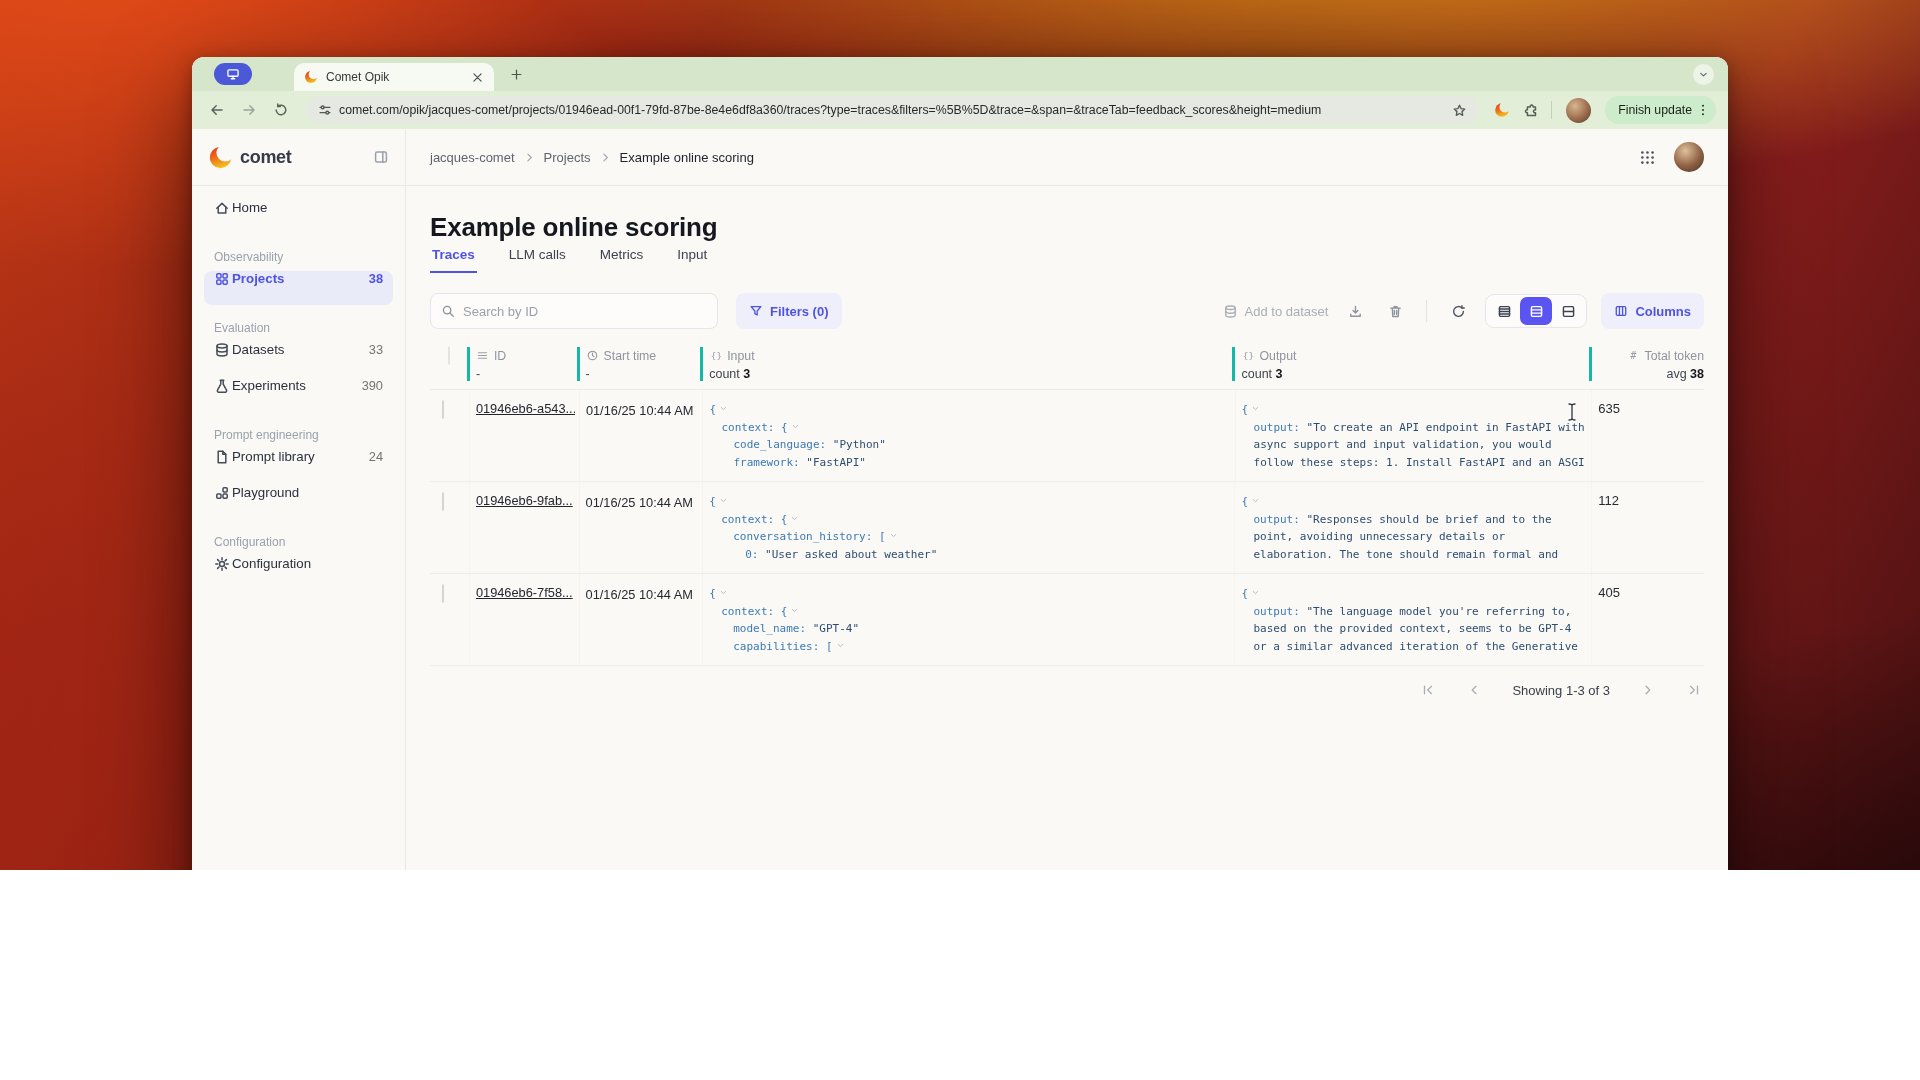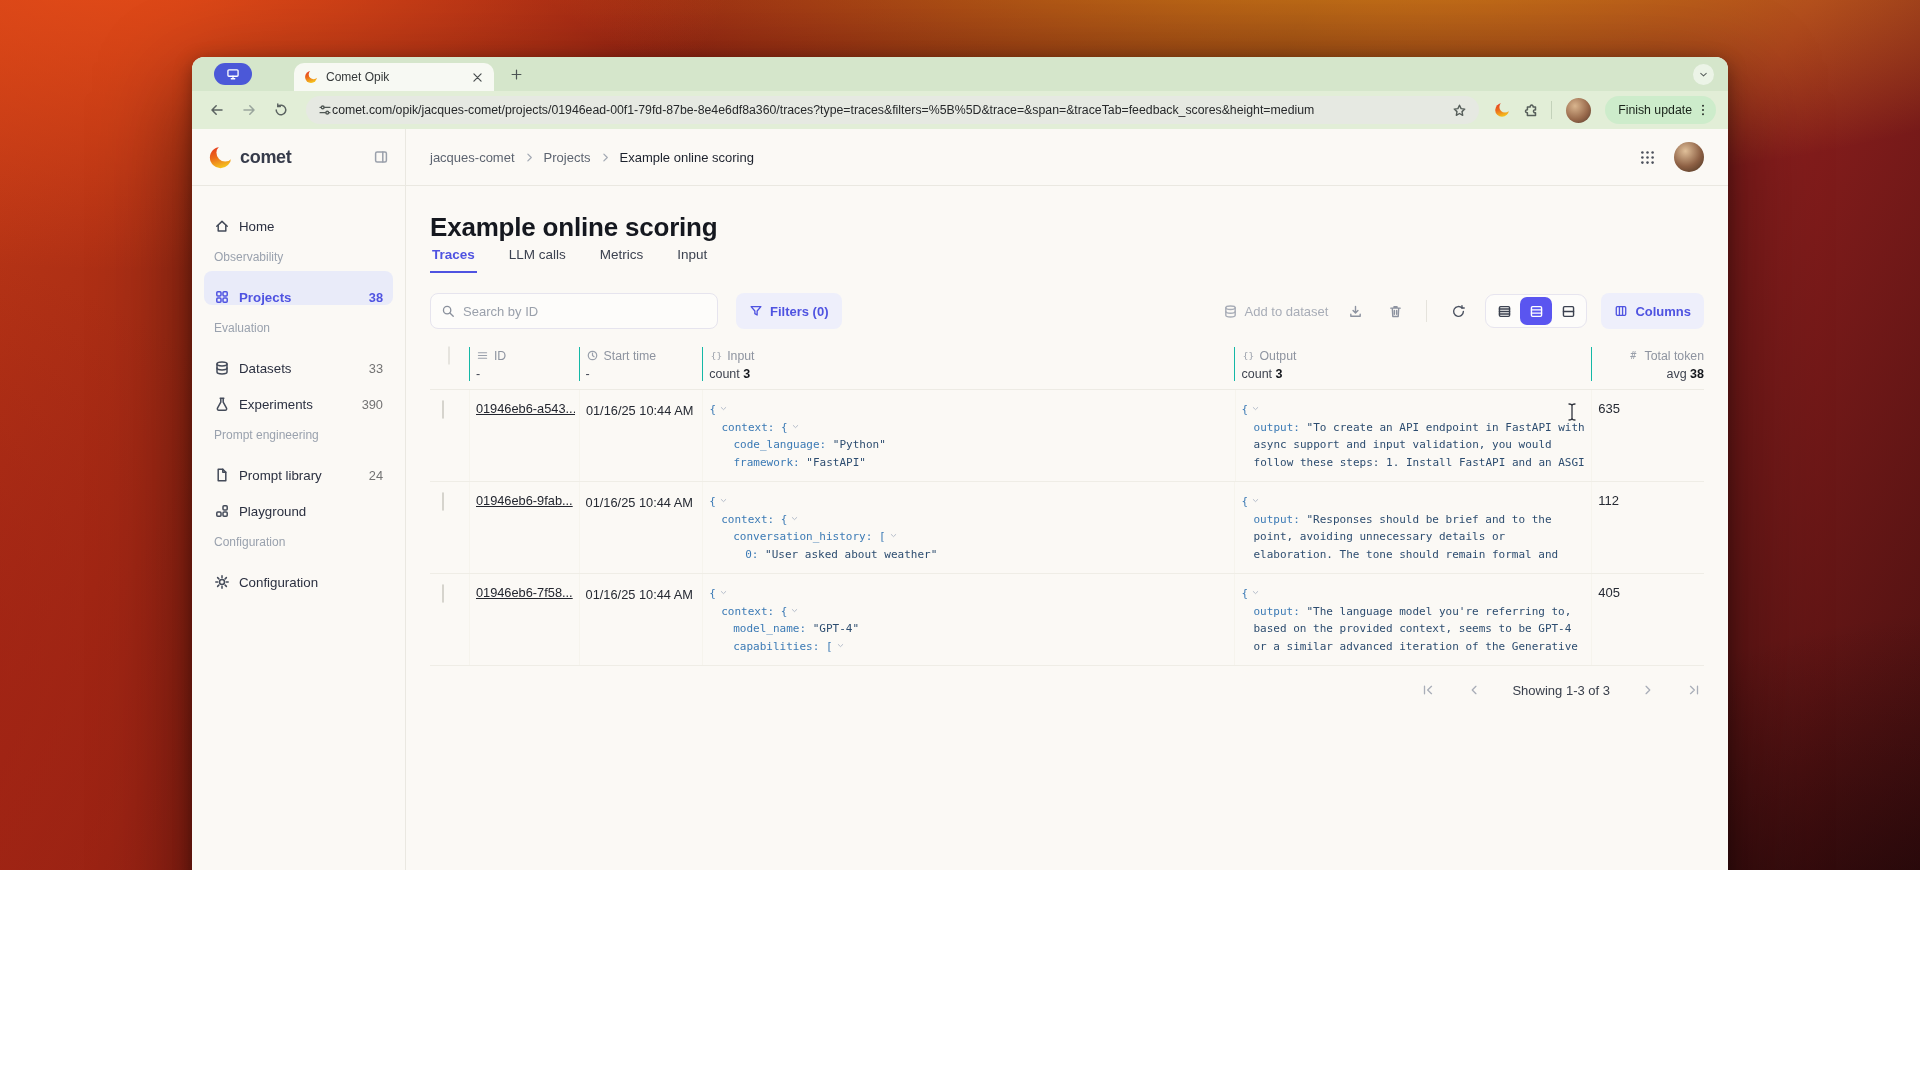--- a/index.html
+++ b/index.html
@@ -30,42 +30,42 @@
   .tab-close { width:13px; height:13px; color:#4c5152; cursor:default; }
   .newtab { width:24px; height:24px; margin:0 0 5px 10px; color:#4c5454; display:flex; align-items:center; justify-content:center; }
   .newtab .icon { width:13px; height:13px; }
   .tab-overflow { position:absolute; right:14px; top:7px; width:21px; height:21px; border-radius:50%; background:rgba(255,255,255,.55); color:#59605d; display:flex; align-items:center; justify-content:center; }
   .tab-overflow .icon{ width:11px; height:11px; }
 
   .urlrow { height:38px; background:#e2eed7; display:flex; align-items:center; padding:0 12px; gap:6px; }
   .navbtn { width:26px; height:26px; color:#5b6361; display:flex; align-items:center; justify-content:center; }
   .navbtn .icon { width:16px; height:16px; }
   .navbtn.dim { color:#9aa59d; }
-  .urlpill { flex:1; height:28px; margin:0 6px; border-radius:14px; background:#e6e9e2; display:flex; align-items:center; padding:0 12px; gap:0; min-width:0; }
+  .urlpill { flex:1; height:28px; margin:0 6px; border-radius:14px; background:#e6e9e2; display:flex; align-items:center; padding:0 12px; gap:7px; min-width:0; }
   .urlpill .site-icon { width:14px; height:14px; color:#505854; }
   .urltext { font-size:12.3px; color:#27292b; white-space:nowrap; overflow:hidden; flex:1; }
   .urlpill .star { width:15px; height:15px; color:#565e5a; }
   .ext-icon { width:22px; height:22px; display:flex; align-items:center; justify-content:center; color:#575f5b; }
   .chrome-avatar { width:25px; height:25px; border-radius:50%; margin-left:4px;
     background:radial-gradient(circle at 36% 32%, #d9b58e, #97684a 58%, #543a2c); }
   .finish-pill { margin-left:8px; height:28px; border-radius:14px; background:#cdeccb; display:flex; align-items:center; padding:0 6px 0 13px; gap:4px; }
   .finish-pill span { font-size:12.3px; color:#19231a; }
   .finish-pill .icon { width:14px; height:14px; color:#313a32; }
   .chrome-sep { width:1px; height:18px; background:#c3d2ba; margin:0 4px; }
 
   
   .app { position:absolute; top:72px; left:0; right:0; bottom:0; display:flex; background:#fbf9f5; }
 
   .sidebar { width:214px; border-right:1px solid #eae8e1; display:flex; flex-direction:column; }
   .logo-row { height:57px; border-bottom:1px solid #eae8e1; display:flex; align-items:center; padding:0 16px; gap:7px; }
   .wordmark { font-size:18px; font-weight:700; color:#363b4a; letter-spacing:-.3px; flex:1; }
   .panel-btn { width:16px; height:16px; color:#9aa0ab; }
   .nav { padding:14px 12px 0; flex:1; display:flex; flex-direction:column; }
   .section-label { font-size:12px; color:#9aa2ae; padding:14px 10px 7px; }
-  .nav-item { height:34px; border-radius:8px; display:flex; align-items:flex-end; gap:9px; padding:0 10px; color:#2b3040; font-size:13.3px; margin-bottom:2px; cursor:default; }
+  .nav-item { height:34px; border-radius:8px; display:flex; align-items:flex-start; gap:2px; padding:0 10px; color:#2b3040; font-size:13.3px; margin-bottom:2px; cursor:default; }
   .nav-item .icon { width:16px; height:16px; color:#444b59; }
   .nav-item .count { margin-left:auto; font-size:12.8px; color:#737373; }
   .nav-item.active { background:#e9ebf9; color:#4f53e1; font-weight:700; }
   .nav-item.active .icon, .nav-item.active .count { color:#4f53e1; }
   .side-footer { border-top:1px solid #eae8e1; margin-top:auto; padding:12px 12px 8px; }
 
   .main { flex:1; min-width:0; display:flex; flex-direction:column; }
   .crumb-row { height:57px; border-bottom:1px solid #eae8e1; display:flex; align-items:center; padding:0 24px; gap:16px; }
   .crumb { font-size:13px; color:#5d6470; }
   .crumb.current { color:#1d222d; }
@@ -98,21 +98,21 @@
   .tb-sep { width:1px; height:22px; background:#e5e3dc; margin:0 4px; }
   .refresh-btn { color:#4b5260; }
   .toggle-group { display:flex; border:1px solid #e7e5ef; border-radius:9px; background:#fdfcfa; padding:2px; }
   .toggle { width:32px; height:28px; border-radius:7px; display:flex; align-items:center; justify-content:center; color:#3c4250; background:none; border:none; }
   .toggle .icon { width:15px; height:15px; }
   .toggle.active { background:#5a55f0; color:#ffffff; }
 
   
   .table { margin-top:18px; }
   .thead { display:flex; border-bottom:1px solid #edebe4; padding-bottom:8px; }
-  .th { padding-left:6px; border-right:1px solid #14b8a6; }
+  .th { padding-left:6px; border-right:3px solid #14b8a6; }
   .th:last-child { border-right:none; }
   .th-top { display:flex; align-items:center; gap:5px; font-size:12.3px; color:#8e94a0; font-weight:400; height:17px; }
   .th-top .icon { width:13px; height:13px; color:#9aa0ab; }
   .th-sub { font-size:12.5px; color:#3f4450; margin-top:3px; white-space:nowrap; }
   .th-sub b { color:#14171c; font-weight:700; }
   .th.right .th-top { justify-content:flex-end; }
   .th.right .th-sub { text-align:right; }
   .col-select { width:40px; }
   .col-id { width:110px; }
   .col-start { width:124px; }

